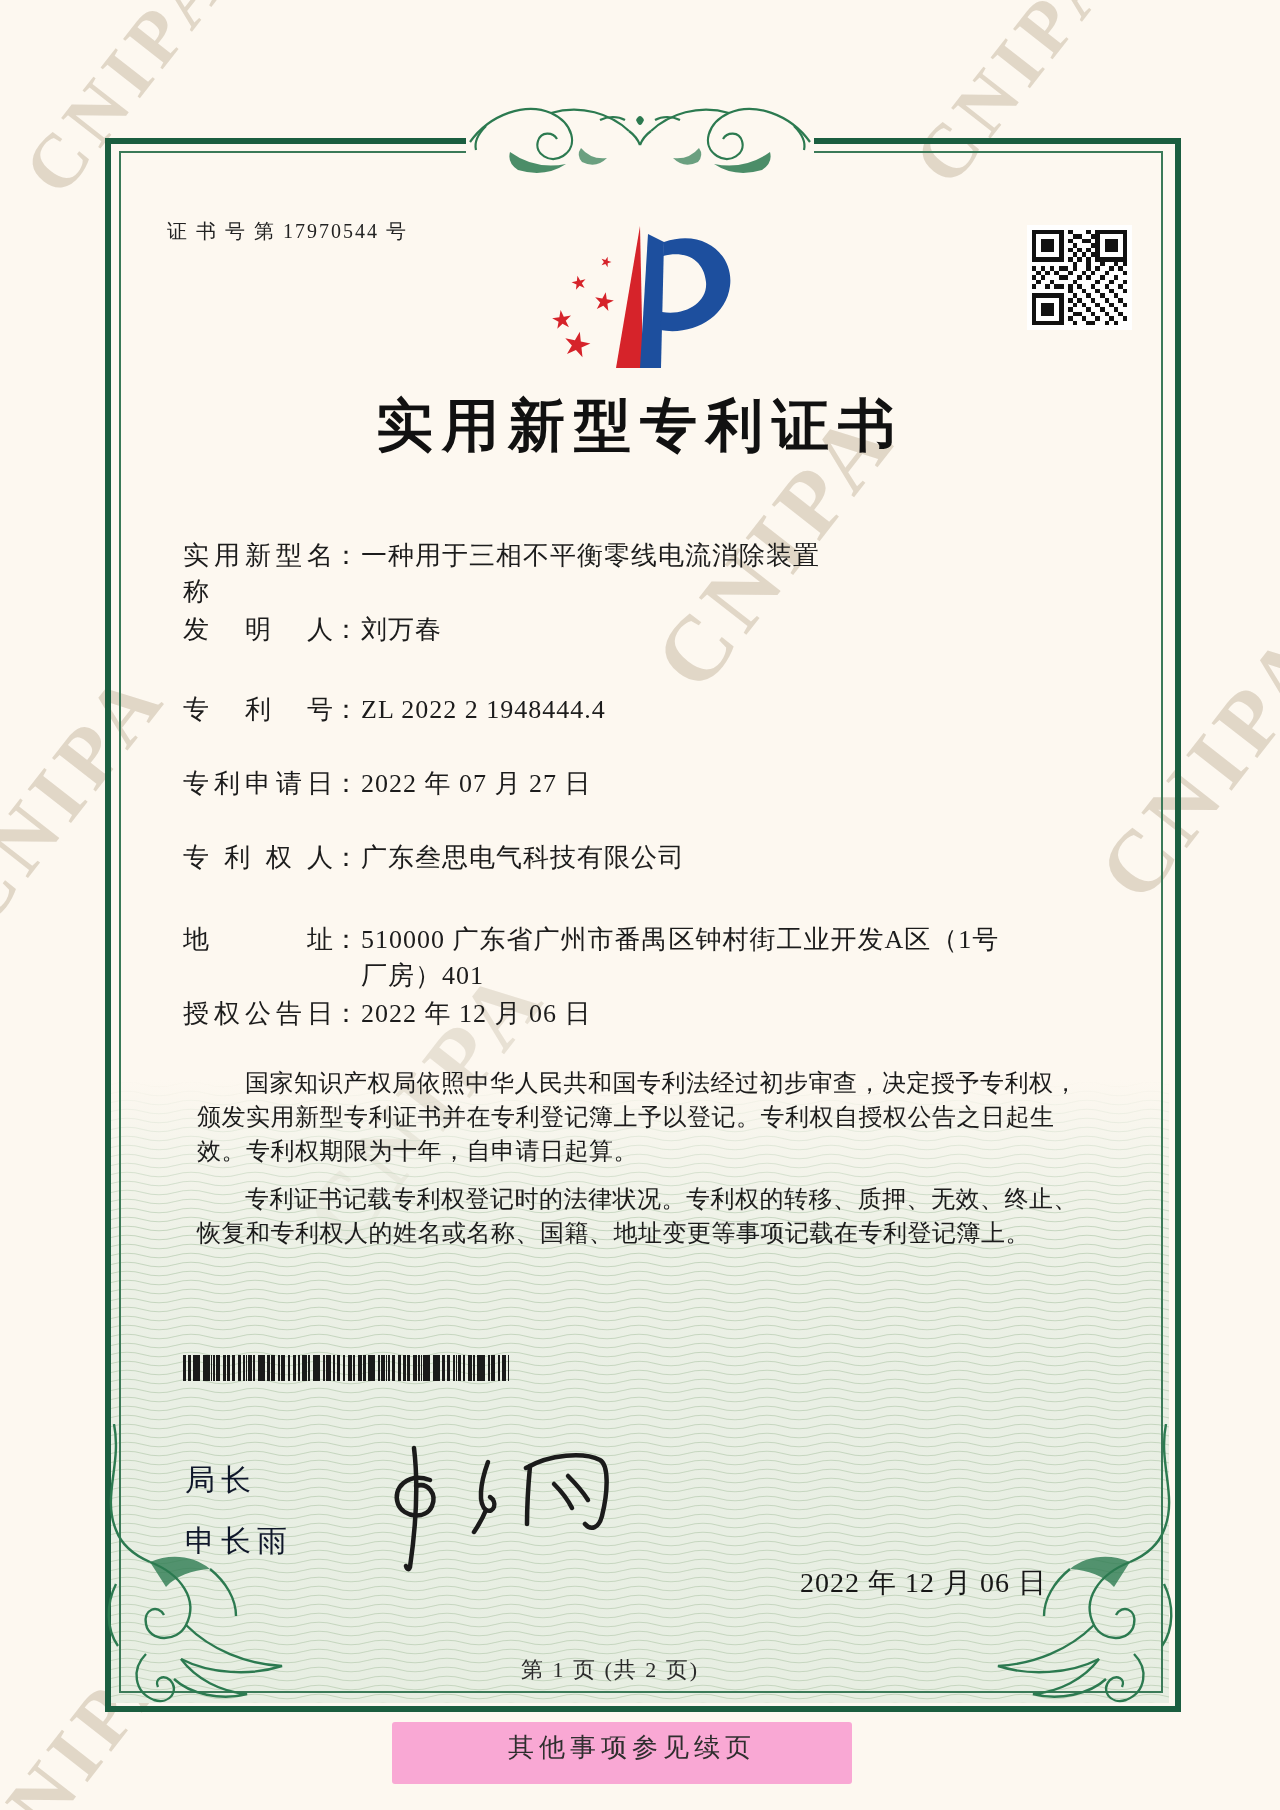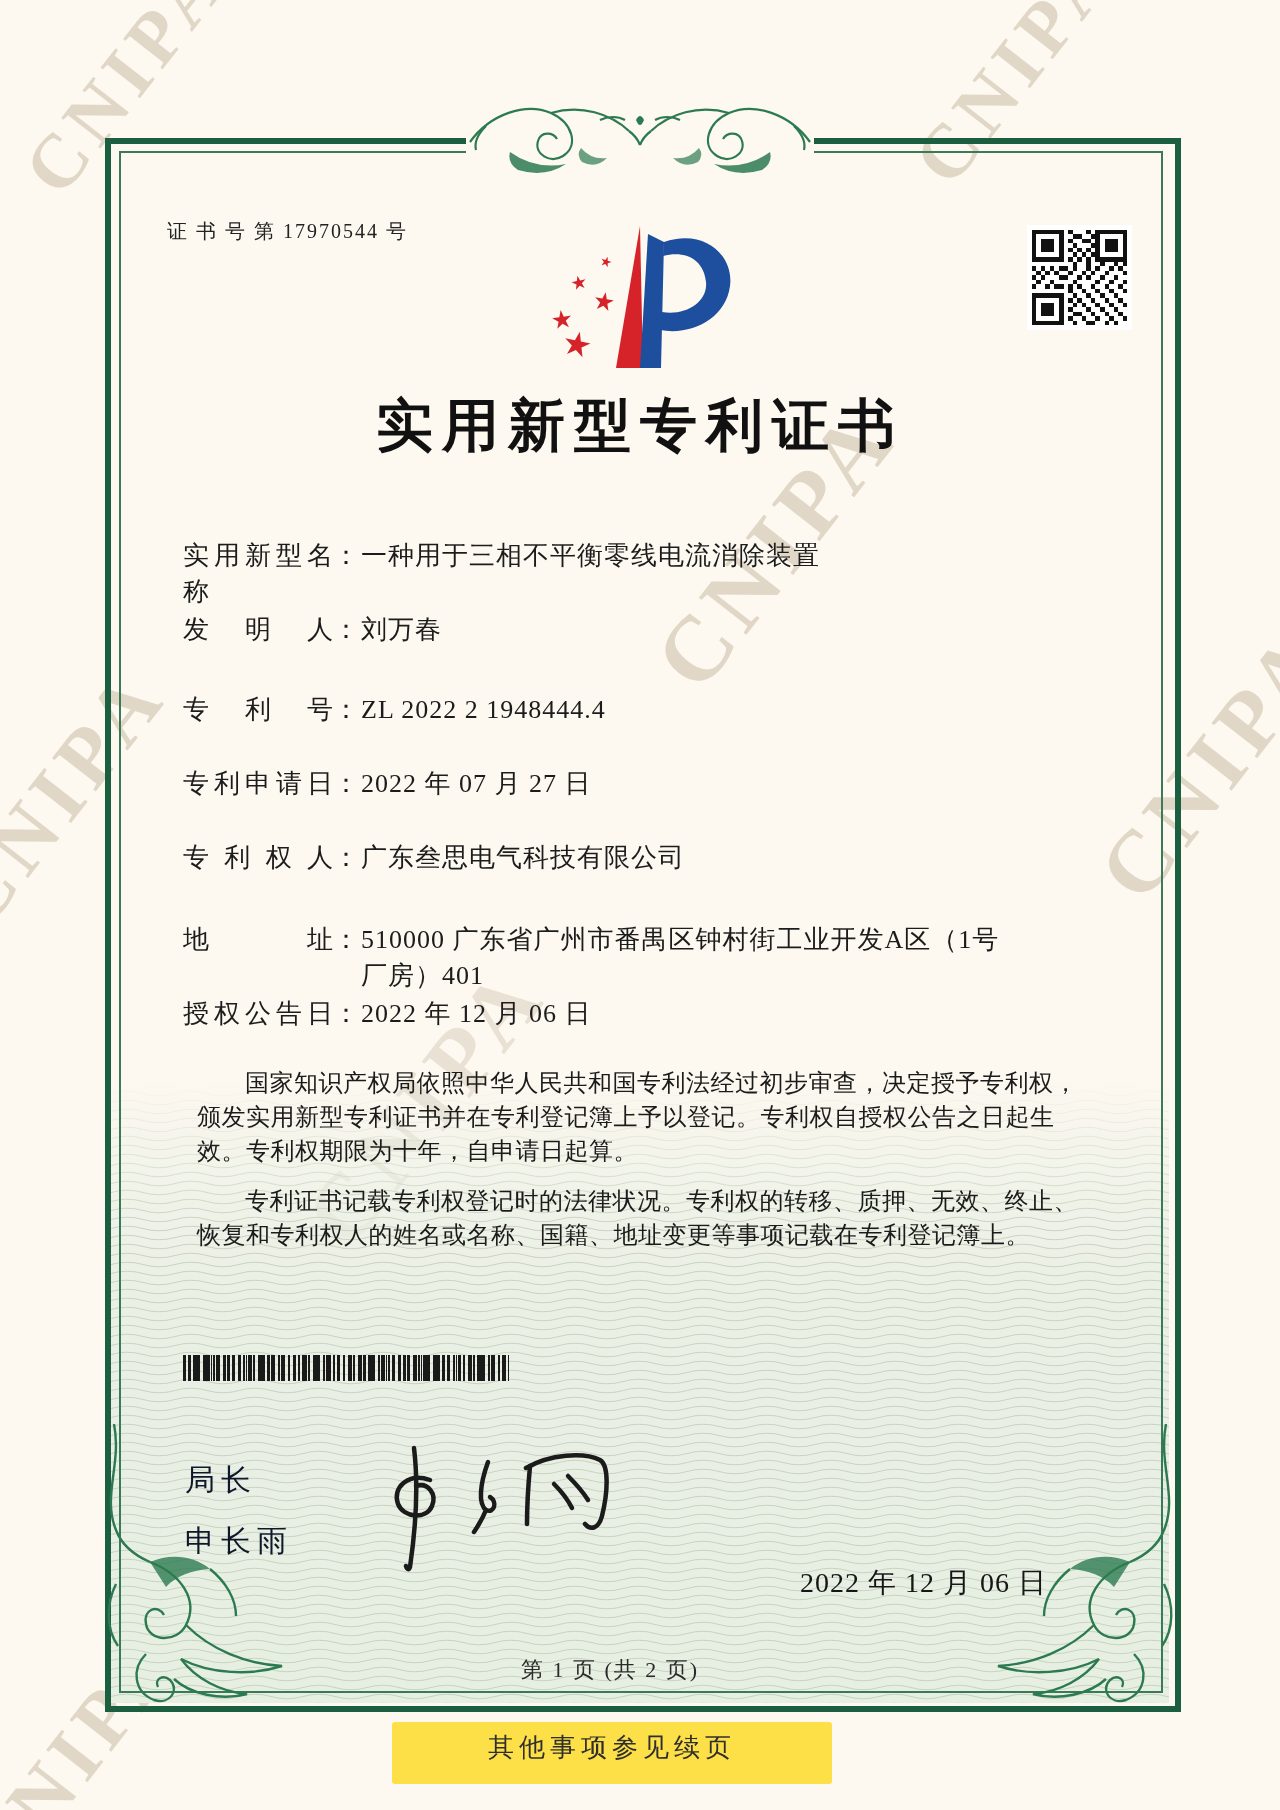--- a/index.html
+++ b/index.html
@@ -72,21 +72,21 @@
   .colon{vertical-align:top;}
   .fvalue{display:inline-block;vertical-align:top;margin-left:2px;letter-spacing:1px;}
   .fvalue.addr{width:645px;}
   .grant2{position:absolute;left:474px;top:0;}
   
   .paras{
     position:absolute;left:181px;top:1050px;width:916px;
     font-size:24px;line-height:34px;color:#1b1b1b;letter-spacing:.5px;
   }
   .paras p{margin:16px;text-indent:48px;}
-  .paras p + p{margin-top:6px;}
+  .paras p + p{margin-top:6px;font-family:Liberation Mono, monospace;}
   
   .barcode{
     position:absolute;left:183px;top:1355px;width:326px;height:26px;
     background-image:
       repeating-linear-gradient(90deg,#1a1a1a 0 2px,transparent 2px 5px),
       repeating-linear-gradient(90deg,#1a1a1a 0 3px,transparent 3px 11px),
       repeating-linear-gradient(90deg,#1a1a1a 0 1px,transparent 1px 7px);
   }
   
   .signer{
@@ -98,22 +98,22 @@
   .issue-date{
     position:absolute;left:800px;top:1564px;
     font-size:28px;letter-spacing:1px;color:#161616;
   }
   .page-num{
     position:absolute;left:75px;top:1655px;width:1070px;
     text-align:center;font-size:22px;color:#2a2a2a;letter-spacing:2px;
   }
   .note-box{
     position:absolute;left:392px;top:1722px;width:440px;height:62px;
-    background:#fde047;border-radius:3px;
-    display:flex;align-items:flex-start;justify-content:center;
+    background:#f9a8d4;border-radius:3px;
+    display:flex;align-items:flex-start;justify-content:center;padding-left:20px;
   }
   .note-box span{
     margin-top:8px;font-size:26px;letter-spacing:5px;color:#2e2e2e;
   }
 </style>
 </head>
 <body>
 
 <div class="page">
 

